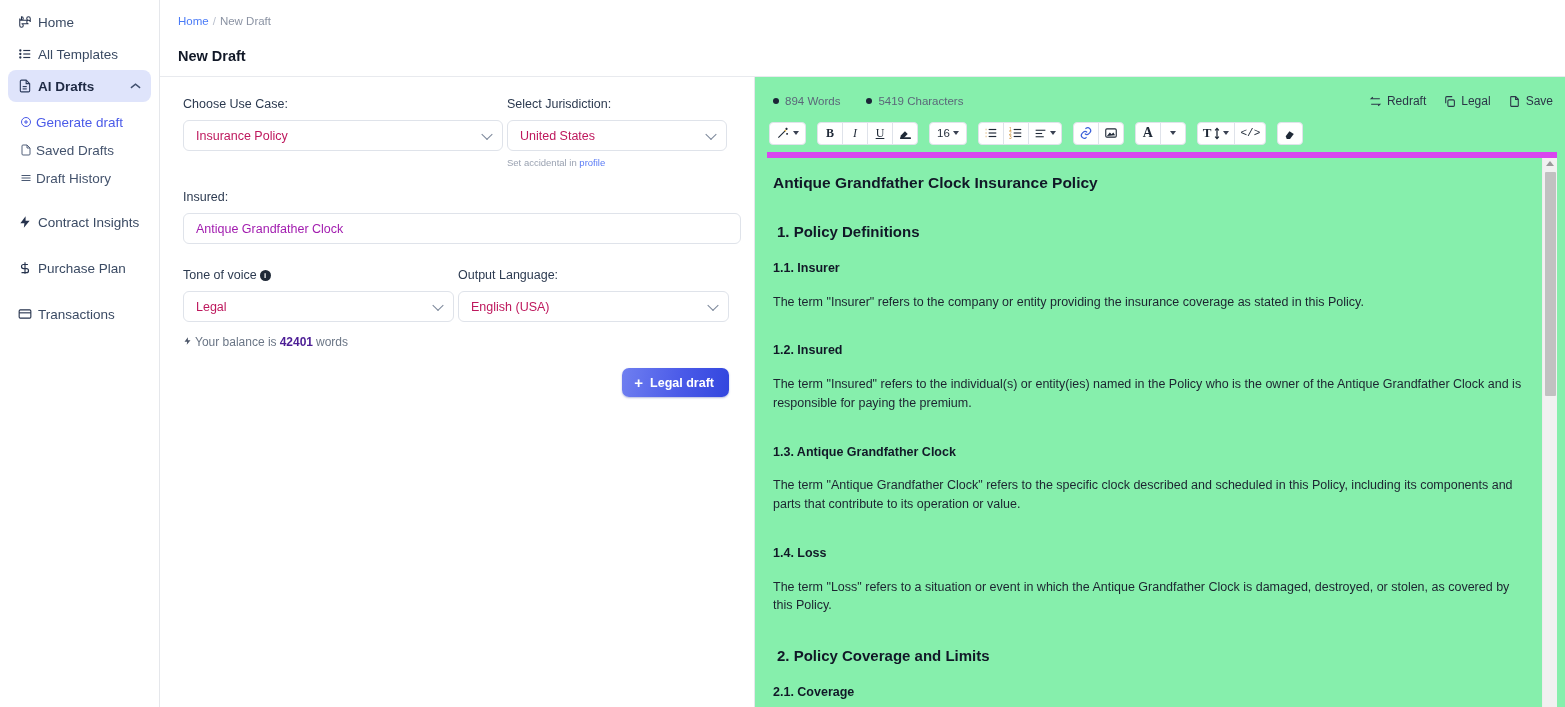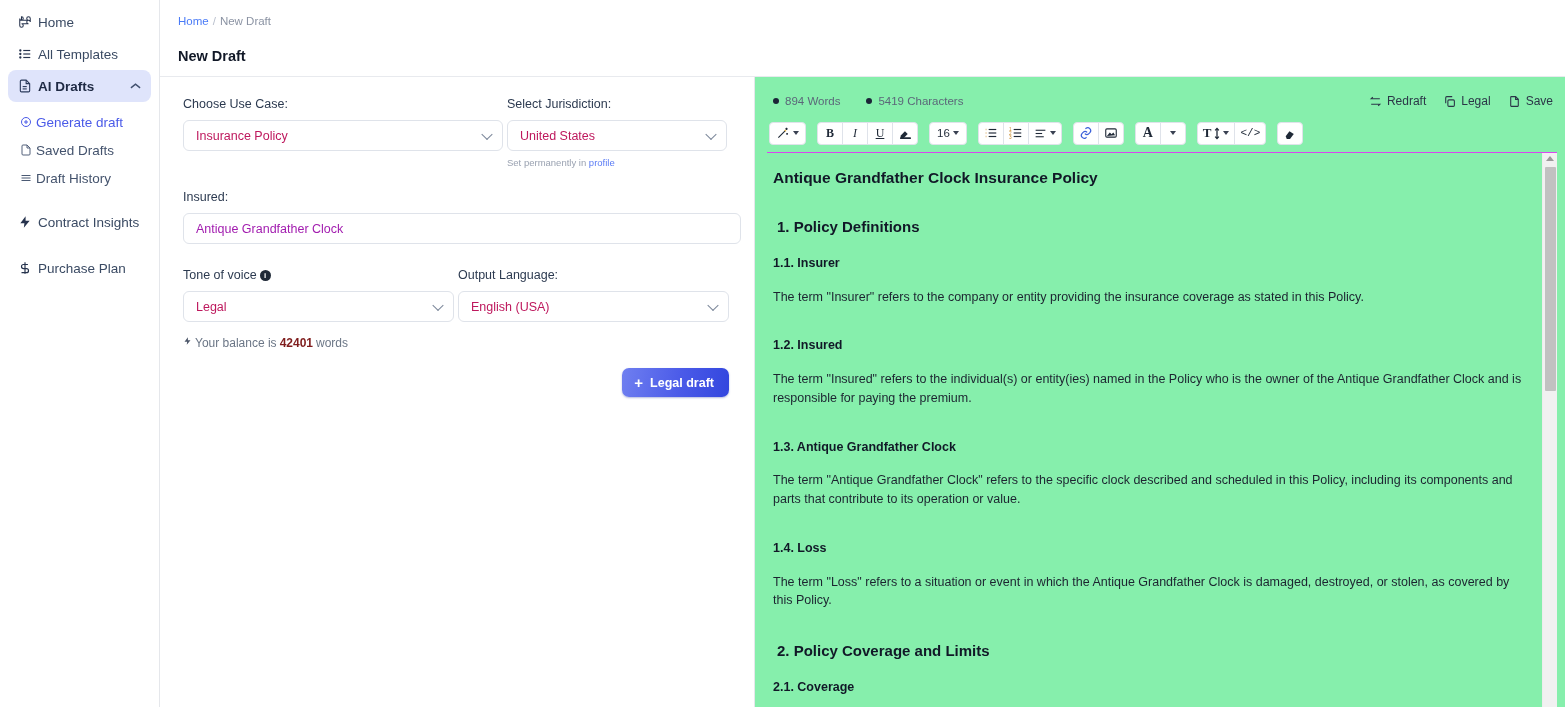--- a/index.html
+++ b/index.html
@@ -108,23 +108,23 @@
     position: absolute; right: 11px; top: 50%;
     width: 8px; height: 8px;
     border-right: 1.6px solid #7a8699; border-bottom: 1.6px solid #7a8699;
     transform: translateY(-70%) rotate(45deg);
   }
   .hint { font-size: 9.5px; color: #9aa2b1; margin-top: 6px; }
   .hint a { color: #5b7cf5; text-decoration: none; }
 
   .balance {
     margin-top: 13px; font-size: 12px; color: #6b7686;
-    display: flex; align-items: center; gap: 3px;
-  }
-  .balance b { color: #7f1d1d; }
+    display: flex; gap: 3px;
+  }
+  .balance b { color: #4c1d95; }
   .bolt { color: #4b5568; font-size: 12px; }
 
   .btn-row { display: flex; justify-content: flex-end; margin-top: 18px; padding-right: 0; }
   .create-btn {
     display: inline-flex; align-items: center; gap: 7px;
     height: 29px; padding: 0 15px 0 12px;
     border-radius: 7px; border: none;
     background: linear-gradient(100deg, #6f7ff0 0%, #4a5ae8 55%, #3246de 100%);
     color: #fff; font-size: 12.5px; font-weight: bold;
     font-family: "Liberation Sans", sans-serif;
@@ -174,21 +174,21 @@
   .tgroup .tbtn:only-child { border-radius: 4px; }
   .caret {
     width: 0; height: 0;
     border-left: 3.2px solid transparent; border-right: 3.2px solid transparent;
     border-top: 4px solid #3a4152;
   }
   .fsize { font-family: "Liberation Sans", sans-serif; font-size: 11.5px; padding: 0 7px; justify-content: center; }
 
   .doc-wrap {
     flex: 1 1 auto; min-height: 0;
-    border-top: 1px solid #d946ef;
+    border-top: 6px solid #d946ef;
     display: flex;
     position: relative;
     overflow: hidden;
   }
   .doc {
     flex: 1 1 auto;
     padding: 13px 16px 0 6px;
     overflow: hidden;
     font-size: 12.5px;
     color: #1c2430;
@@ -309,20 +309,29 @@
     <div class="nav-item gap-top">
       <span class="ico">
         <svg width="14" height="14" viewBox="0 0 24 24" fill="none" stroke="currentColor" stroke-width="2">
           <line x1="12" y1="2" x2="12" y2="22"></line>
           <path d="M17 6H9.5a3.5 3.5 0 0 0 0 7h5a3.5 3.5 0 0 1 0 7H6"></path>
         </svg>
       </span>
       <span class="label">Purchase Plan</span>
     </div>
 
+    <div class="nav-item gap-top">
+      <span class="ico">
+        <svg width="14" height="14" viewBox="0 0 24 24" fill="none" stroke="currentColor" stroke-width="1.9">
+          <rect x="2" y="5" width="20" height="14" rx="2"></rect>
+            <line x1="2" y1="10" x2="22" y2="10"></line>
+        </svg>
+      </span>
+      <span class="label">Transactions</span>
+    </div>
   </nav>
 
   <div class="main">
 
     <div class="topbar">
       <div class="crumb">
         <a href="#">Home</a><span class="sep">/</span><span>New Draft</span>
       </div>
     </div>
 
@@ -340,21 +349,21 @@
               <span class="chev"></span>
             </div>
           </div>
           <div class="fgroup" style="width:220px">
             <span class="flabel">Select Jurisdiction:</span>
             <div class="select">
               <span>United States</span>
               <span class="chev"></span>
             </div>
             <div class="hint">
-              <span>Set permanently in </span><a href="#">profile</a>
+              <span>Set accidental in </span><a href="#">profile</a>
             </div>
           </div>
         </div>
 
         <div class="fgroup" style="width:558px; margin-top:22px">
           <span class="flabel">Insured:</span>
           <div class="textinput">
             <span>Antique Grandfather Clock</span>
           </div>
         </div>

